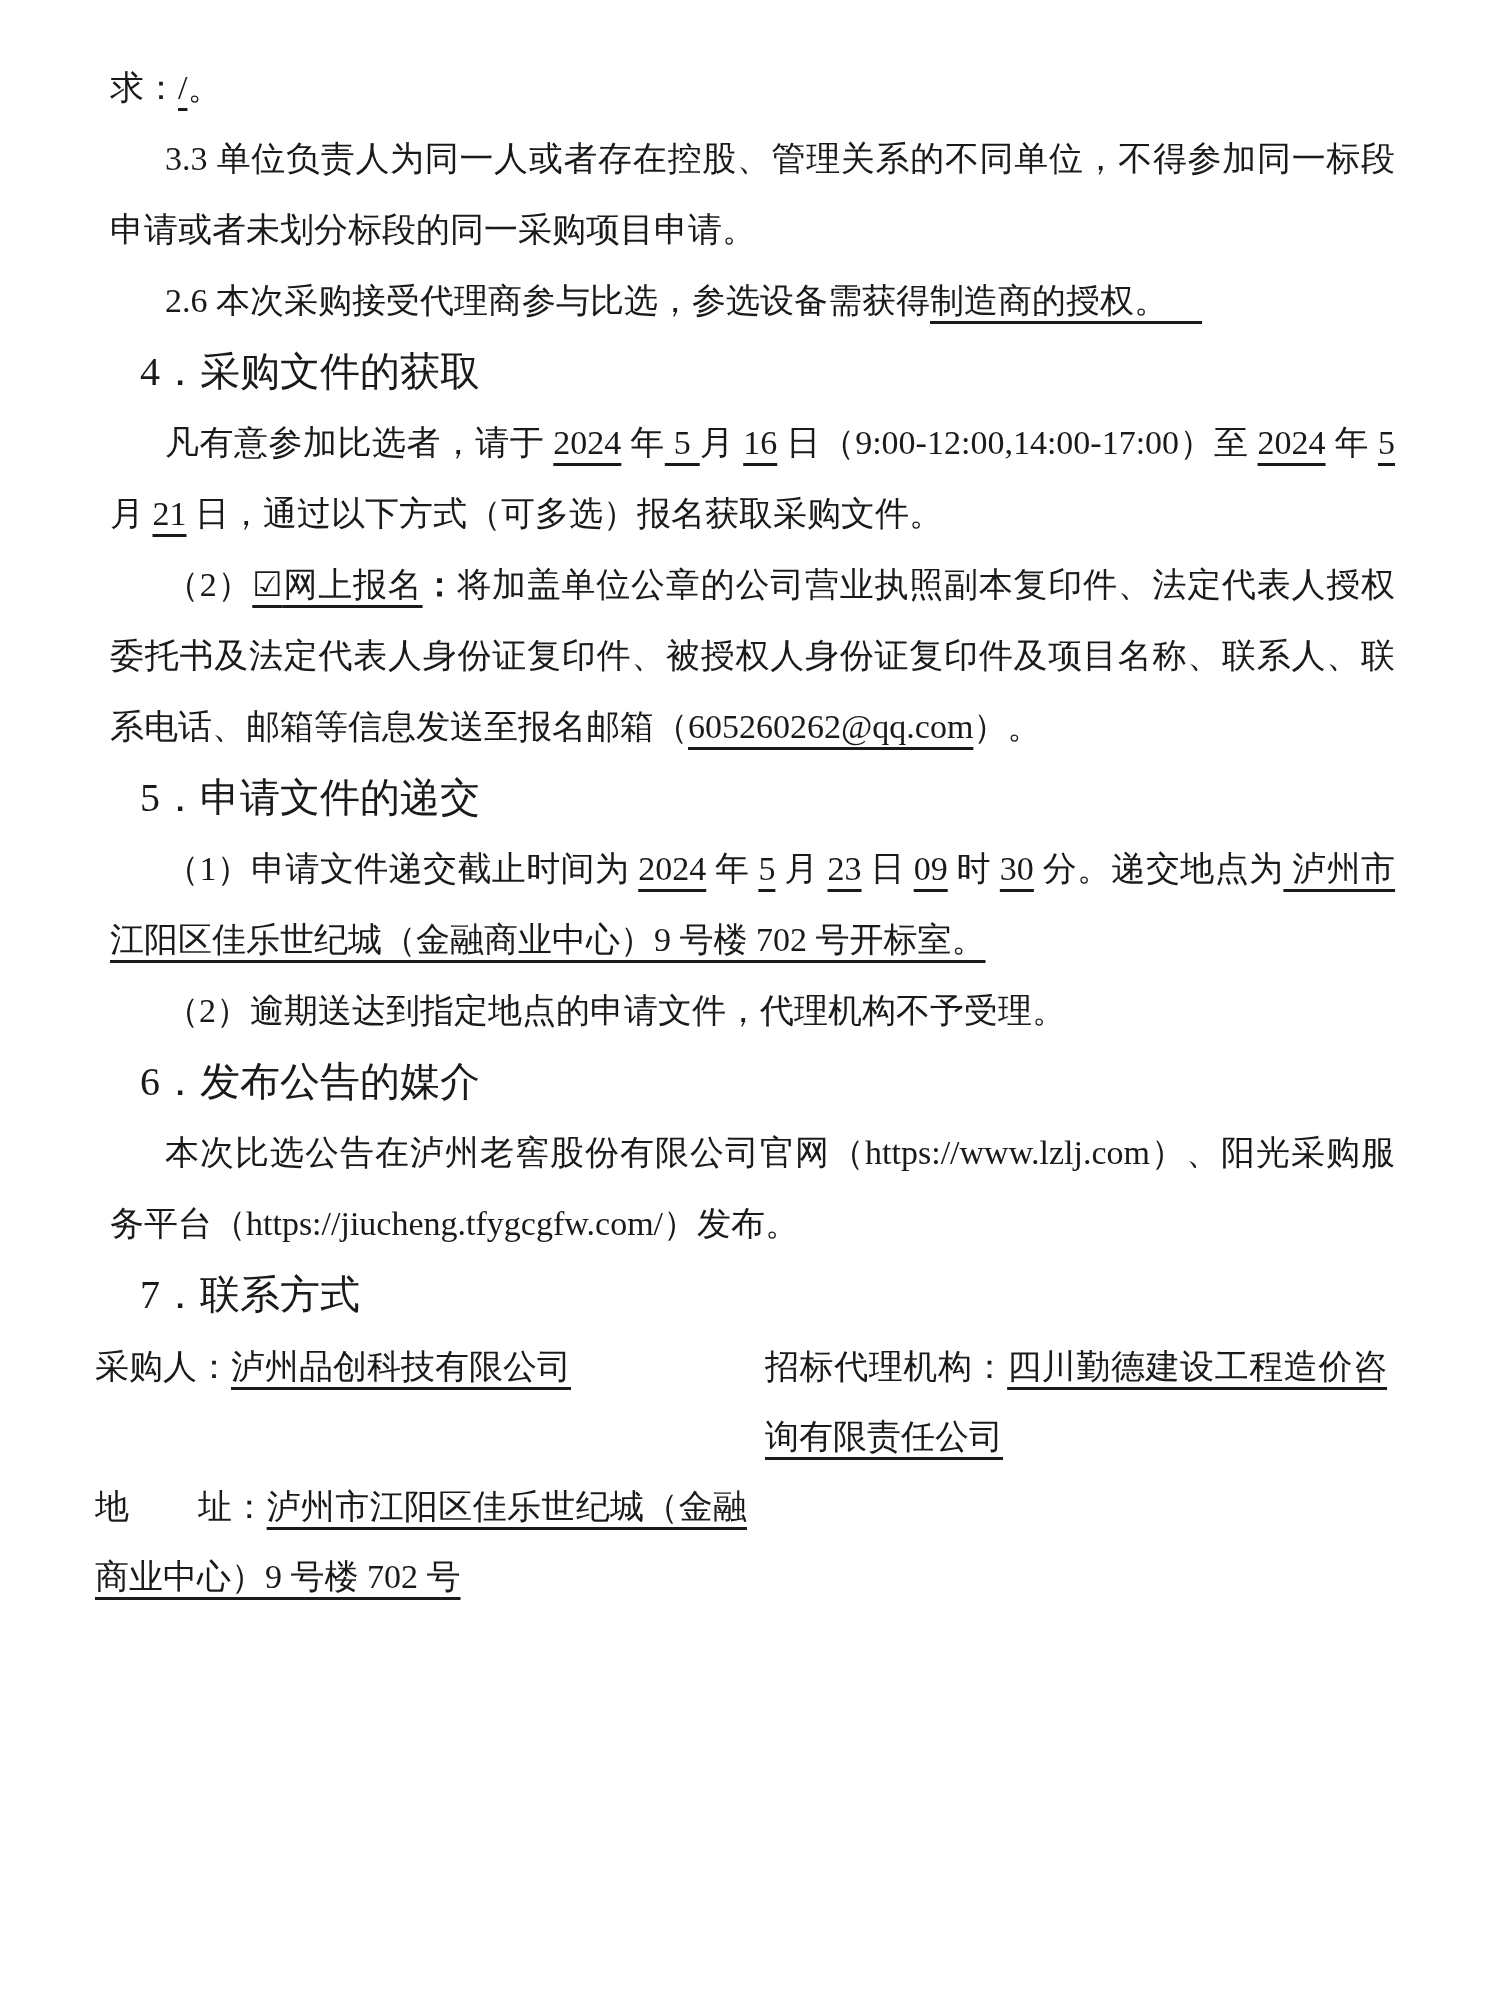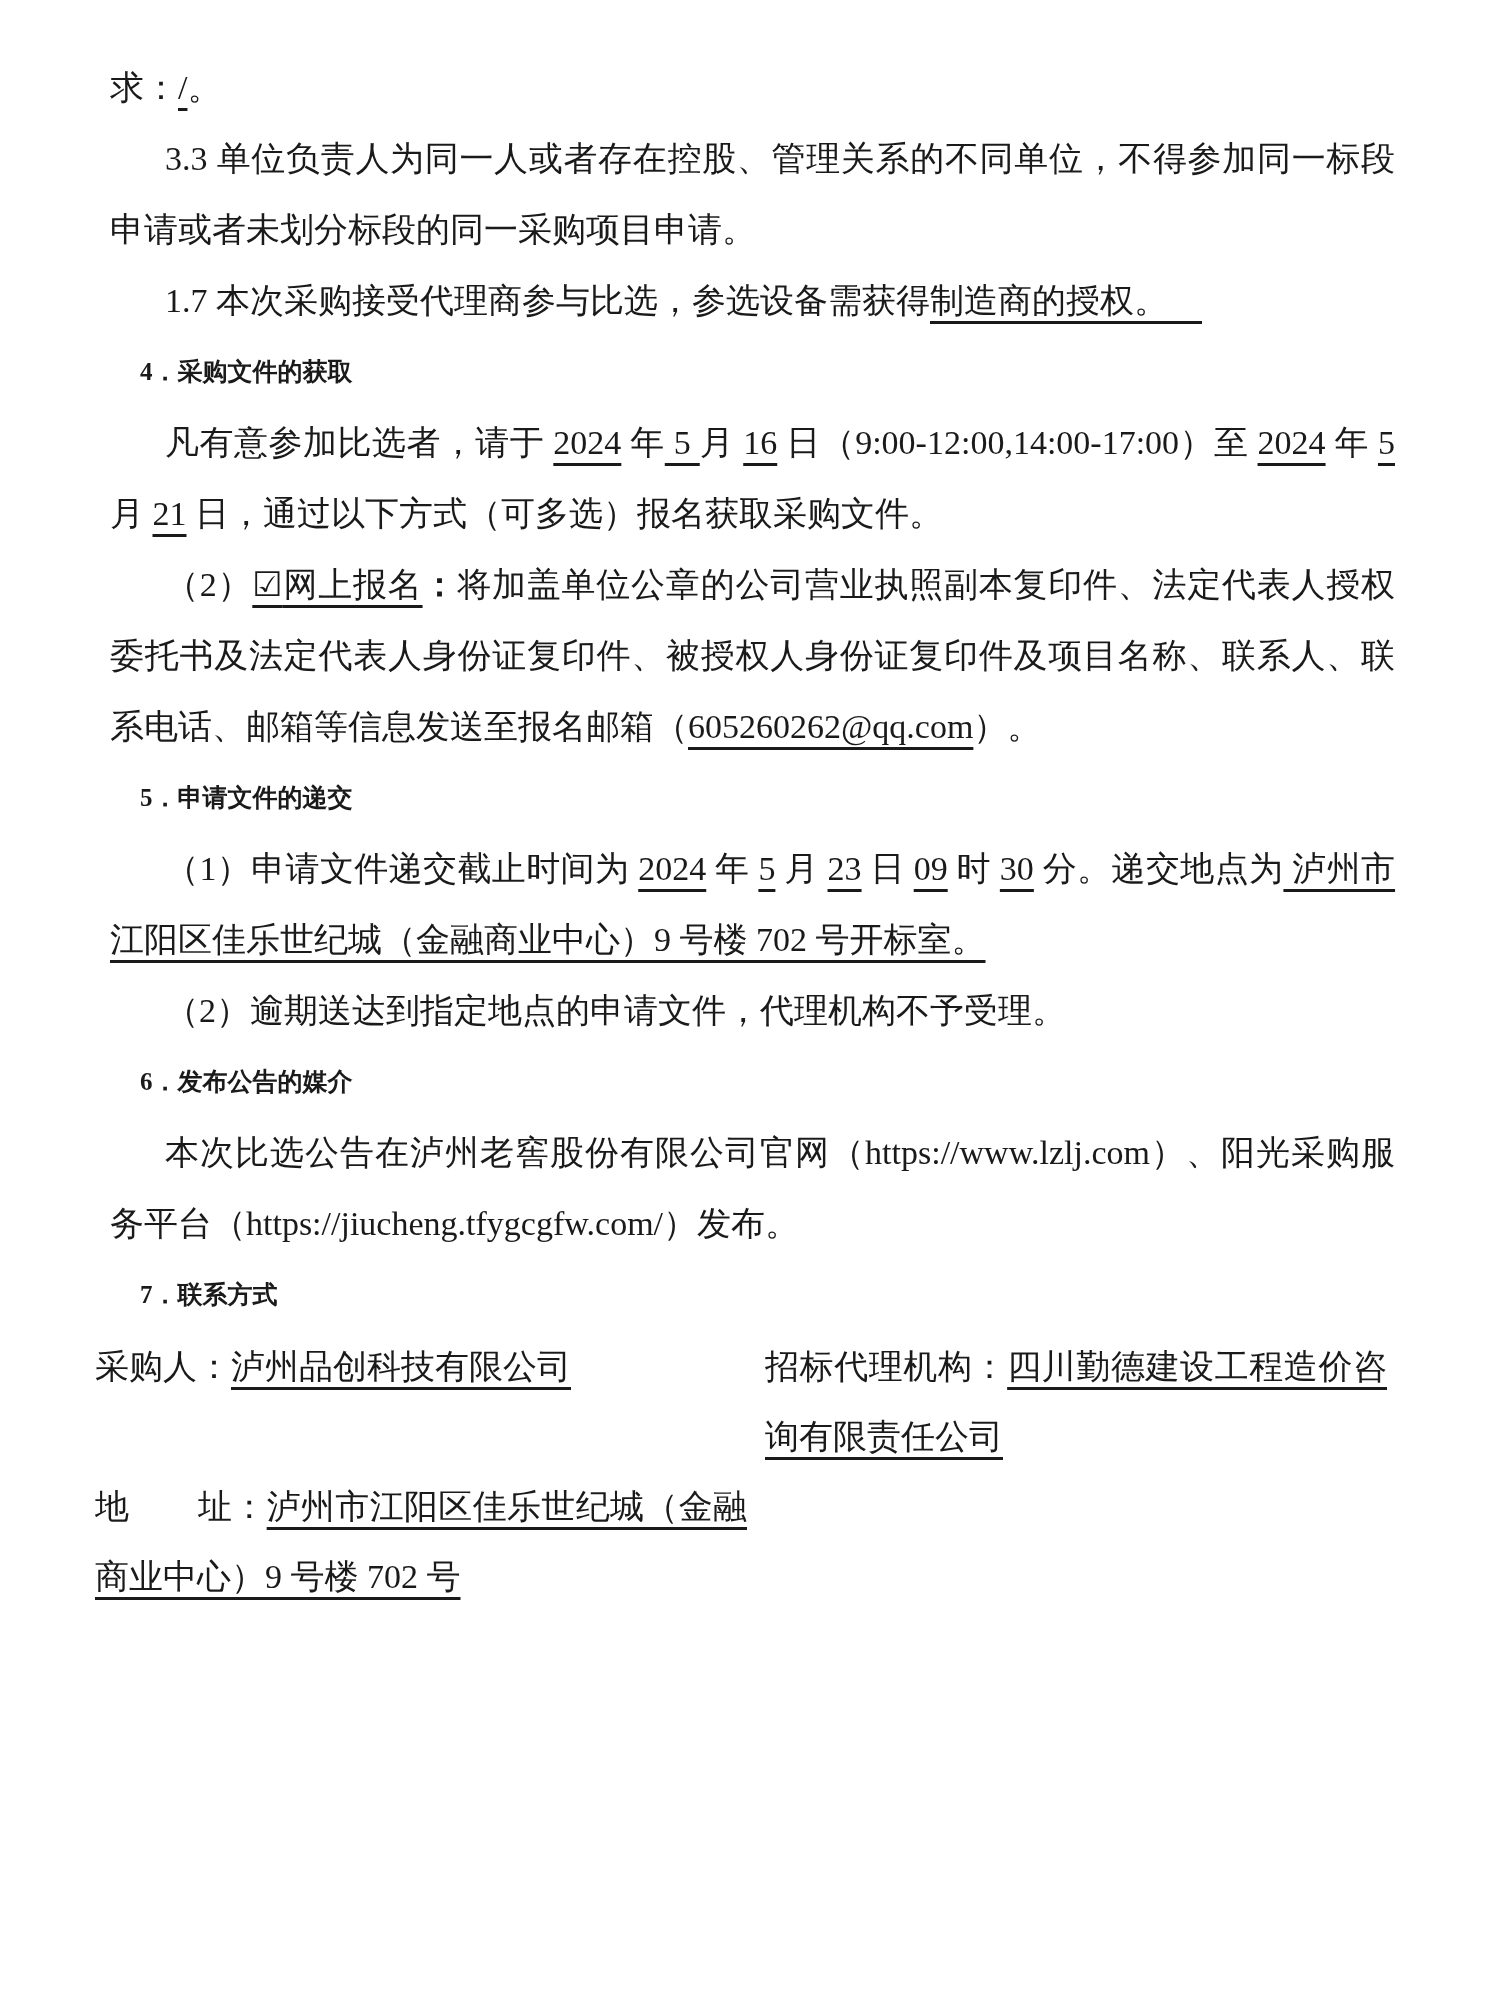--- a/index.html
+++ b/index.html
@@ -13,22 +13,22 @@
     overflow:hidden;
   }
   .main {
     padding:52px 105px 0 110px;
     line-height:71px;
     text-align:justify;
   }
   .main p { margin:0; }
   .indent { text-indent:55px; }
   .heading {
-    font-weight:bold;
-    font-size:25px;
+    font-weight:normal;
+    font-size:40px;
     margin-left:30px !important;
     text-indent:0;
   }
   .u {
     text-decoration:underline;
     text-decoration-thickness:2.5px;
     text-underline-offset:9px;
   }
   .b { font-weight:bold; }
   .bu {
@@ -52,21 +52,21 @@
 <body>
 
 <div class="page">
   <div class="main">
 
     <p><span>求：</span><span class="u">/</span><span>。</span></p>
 
     <p class="indent"><span>3.3 单位负责人为同一人或者存在控股、管理关系的不同单位，不得参加同一标段申请或者未划分标段的同一采购项目申请。</span></p>
 
 
-    <p class="indent"><span>1.7 本次采购接受代理商参与比选，参选设备需获得</span><span class="bu">制造商的授权。　</span></p>
+    <p class="indent"><span>2.6 本次采购接受代理商参与比选，参选设备需获得</span><span class="bu">制造商的授权。　</span></p>
 
     <p class="heading"><span>4．采购文件的获取</span></p>
 
     <p class="indent"><span>凡有意参加比选者，请于 </span><span class="u">2024</span><span> 年</span><span class="u"> 5 </span><span>月 </span><span class="u">16</span><span> 日（9:00-12:00,14:00-17:00）至 </span><span class="u">2024</span><span> 年 </span><span class="u">5</span><span> 月 </span><span class="u">21</span><span> 日，通过以下方式（可多选）报名获取采购文件。</span></p>
 
 
     <p class="indent"><span>（2）</span><span class="bu checkbox">☑</span><span class="bu">网上报名</span><span class="b">：</span><span>将加盖单位公章的公司营业执照副本复印件、法定代表人授权委托书及法定代表人身份证复印件、被授权人身份证复印件及项目名称、联系人、联系电话、邮箱等信息发送至报名邮箱（</span><span class="u">605260262@qq.com</span><span>）。</span></p>
 
     <p class="heading"><span>5．申请文件的递交</span></p>
 

